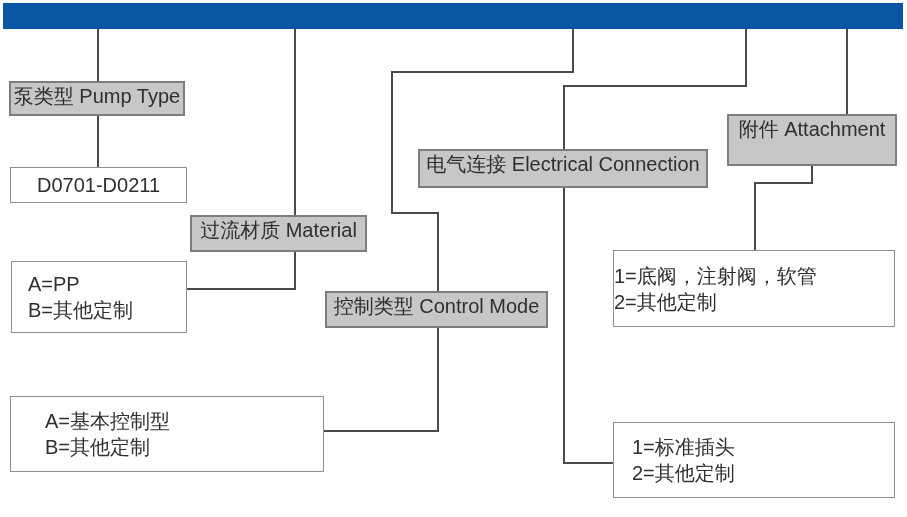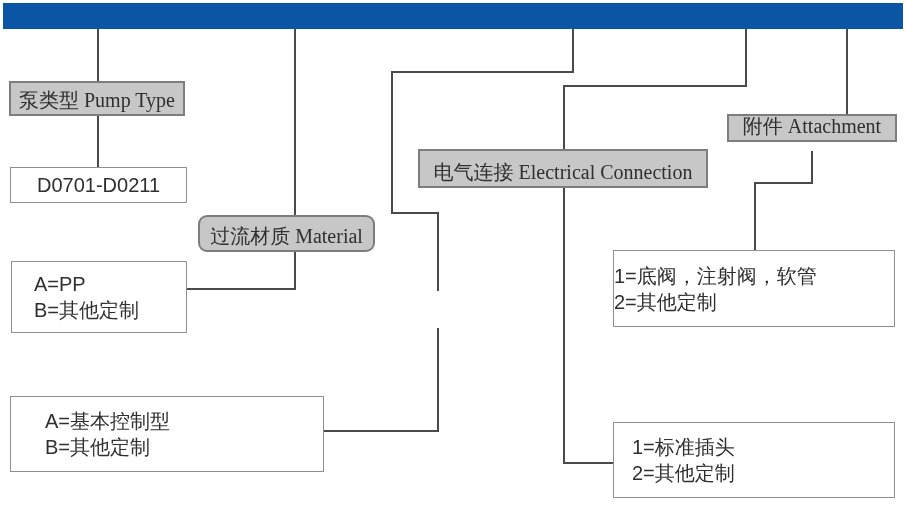--- a/index.html
+++ b/index.html
@@ -15,22 +15,22 @@
     position:absolute;left:3px;top:3px;width:900px;height:26px;
     background:var(--bar,#0b55a5);
   }
   .seg{position:absolute;background:var(--line,#4a4a4a);}
   .seg.v{width:2px;}
   .seg.h{height:2px;}
   .glabel{
     position:absolute;box-sizing:border-box;
     background:var(--label-fill,#c7c7c7);
     border:2px solid var(--label-border,#7d7d7d);
-    display:flex;align-items:flex-end;justify-content:center;
-    font-size:20px;white-space:nowrap;font-family:Liberation Serif, serif;
+    display:flex;align-items:flex-start;justify-content:center;
+    font-size:20px;white-space:nowrap;
   }
   .wbox{
     position:absolute;box-sizing:border-box;
     background:#ffffff;
     border:1px solid var(--box-border,#8f8f8f);
     display:flex;flex-direction:column;justify-content:center;
     font-size:20px;line-height:26px;white-space:nowrap;
   }
   .wbox.center{align-items:center;}
 </style>
@@ -63,35 +63,38 @@
   <div class="seg h" style="left:563px;top:462px;width:52px;"></div>
 
   <div class="seg v" style="left:846px;top:29px;height:86px;"></div>
   <div class="seg v" style="left:811px;top:151px;height:33px;"></div>
   <div class="seg h" style="left:754px;top:182px;width:59px;"></div>
   <div class="seg v" style="left:754px;top:182px;height:69px;"></div>
 
   <div class="glabel" style="left:9px;top:81px;width:176px;height:35px;">
     <span>泵类型 Pump Type</span>
   </div>
-  <div class="glabel" style="left:198px;top:215px;width:177px;height:37px;border-radius:9px;">
+  <div class="glabel" style="left:190px;top:215px;width:177px;height:37px;">
     <span>过流材质 Material</span>
+  </div>
+  <div class="glabel" style="left:325px;top:291px;width:223px;height:37px;">
+    <span>控制类型 Control Mode</span>
   </div>
   <div class="glabel" style="left:418px;top:149px;width:290px;height:39px;">
     <span>电气连接 Electrical Connection</span>
   </div>
-  <div class="glabel" style="left:727px;top:114px;width:170px;height:28px;">
+  <div class="glabel" style="left:727px;top:114px;width:170px;height:52px;">
     <span>附件 Attachment</span>
   </div>
 
   <div class="wbox center" style="left:10px;top:167px;width:177px;height:36px;">
     <div>D0701-D0211</div>
   </div>
 
-  <div class="wbox" style="left:11px;top:261px;width:176px;height:72px;padding-left:22px;">
+  <div class="wbox" style="left:11px;top:261px;width:176px;height:72px;padding-left:16px;">
     <div>A=PP</div>
     <div>B=其他定制</div>
   </div>
 
   <div class="wbox" style="left:10px;top:396px;width:314px;height:76px;padding-left:34px;">
     <div>A=基本控制型</div>
     <div>B=其他定制</div>
   </div>
 
   <div class="wbox" style="left:613px;top:250px;width:282px;height:77px;">

